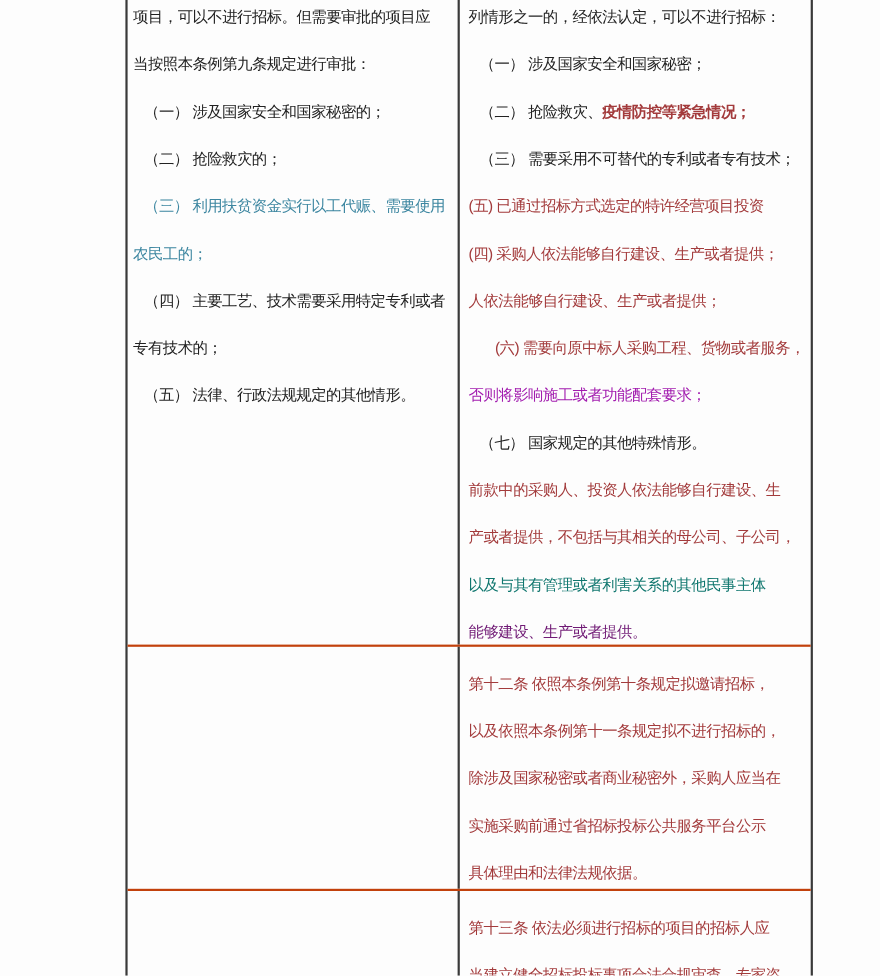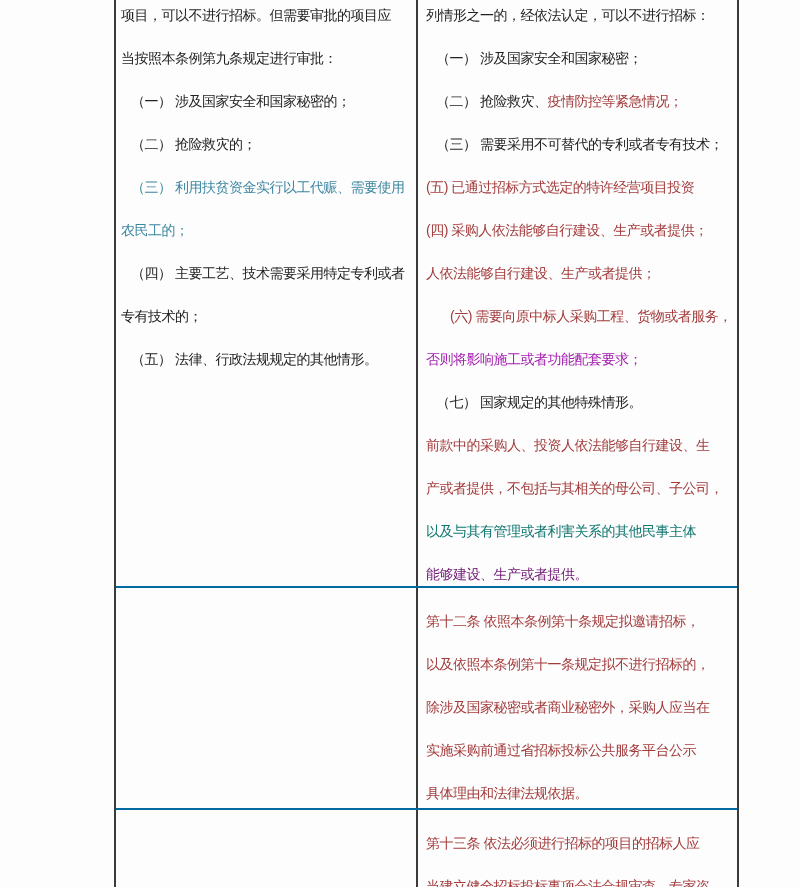--- a/index.html
+++ b/index.html
@@ -17,21 +17,21 @@
   .comparison-table {
     position: absolute;
     left: 114px; top: 0;
     width: 625px;
     display: flex;
     flex-direction: column;
     border-left: 2px solid #3a3a3a;
     border-right: 2px solid #3a3a3a;
   }
   .row { display: flex; flex: none; }
-  .row + .row { border-top: 2px solid #0369a1; }
+  .row + .row { border-top: 2px solid #c2410c; }
   .row-1 { height: 586px; }
   .row-2 { height: 222px; }
   .row-3 { height: 150px; }
   .cell {
     flex: none;
     overflow: hidden;
     padding: 12px 4px 0 5px;
   }
   .cell.left  { width: 300px; }
   .cell.right {
@@ -64,21 +64,21 @@
           <div class="line indent"><span style="color: rgb(34, 34, 34);">（二） 抢险救灾的；</span></div>
           <div class="line indent"><span style="color: rgb(60, 134, 160);">（三） 利用扶贫资金实行以工代赈、需要使用</span></div>
           <div class="line"><span style="color: rgb(60, 134, 160);">农民工的；</span></div>
           <div class="line indent"><span style="color: rgb(34, 34, 34);">（四） 主要工艺、技术需要采用特定专利或者</span></div>
           <div class="line"><span style="color: rgb(34, 34, 34);">专有技术的；</span></div>
           <div class="line indent"><span style="color: rgb(34, 34, 34);">（五） 法律、行政法规规定的其他情形。</span></div>
         </div>
         <div class="cell right">
           <div class="line"><span style="color: rgb(34, 34, 34);">列情形之一的，经依法认定，可以不进行招标：</span></div>
           <div class="line indent"><span style="color: rgb(34, 34, 34);">（一） 涉及国家安全和国家秘密；</span></div>
-          <div class="line indent"><span style="color: rgb(34, 34, 34);">（二） 抢险救灾、</span><span style="color: rgb(163, 59, 60);">疫情防控等紧急情况；</span></div>
+          <div class="line indent"><span style="color: rgb(34, 34, 34);">（二） 抢险救灾、</span><span style="color: rgb(163, 59, 60); font-weight: bold;">疫情防控等紧急情况；</span></div>
           <div class="line indent"><span style="color: rgb(34, 34, 34);">（三） 需要采用不可替代的专利或者专有技术；</span></div>
           <div class="line"><span style="color: rgb(163, 59, 60);">(五) 已通过招标方式选定的特许经营项目投资</span></div>
           <div class="line"><span style="color: rgb(163, 59, 60);">(四) 采购人依法能够自行建设、生产或者提供；</span></div>
           <div class="line"><span style="color: rgb(163, 59, 60);">人依法能够自行建设、生产或者提供；</span></div>
           <div class="line"><span style="color: rgb(163, 59, 60); margin-left: 24px;">(六) 需要向原中标人采购工程、货物或者服务，</span></div>
           <div class="line"><span style="color: #a21caf;">否则将影响施工或者功能配套要求；</span></div>
           <div class="line indent"><span style="color: rgb(34, 34, 34);">（七） 国家规定的其他特殊情形。</span></div>
           <div class="line"><span style="color: rgb(163, 59, 60);">前款中的采购人、投资人依法能够自行建设、生</span></div>
           <div class="line"><span style="color: rgb(163, 59, 60);">产或者提供，不包括与其相关的母公司、子公司，</span></div>
           <div class="line"><span style="color: #0f766e;">以及与其有管理或者利害关系的其他民事主体</span></div>

